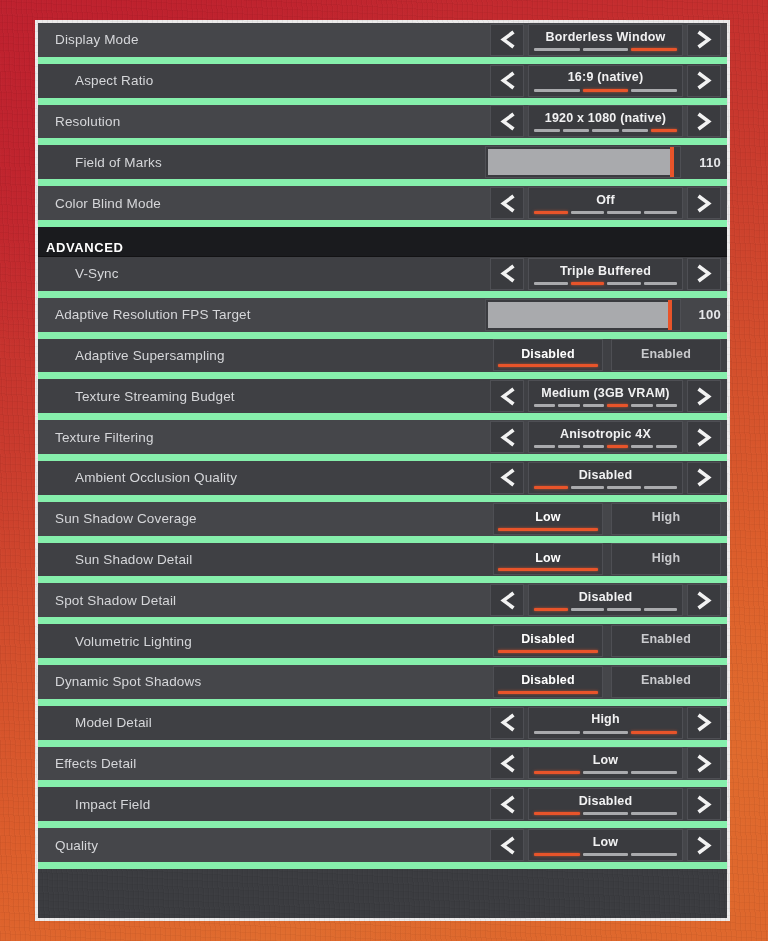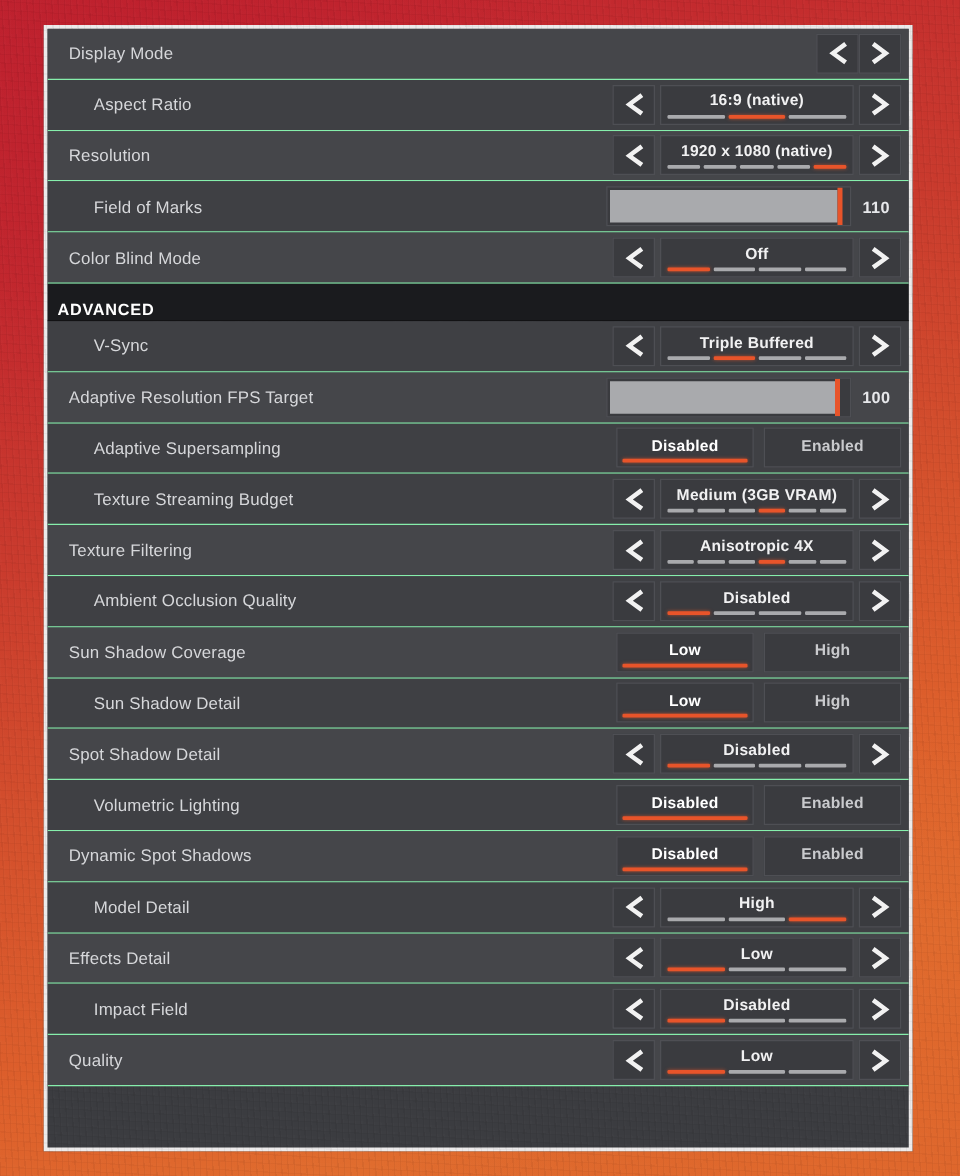--- a/index.html
+++ b/index.html
@@ -60,21 +60,21 @@
     font-family:"DejaVu Sans", sans-serif;
   }
   #watermark .wm-dom { font-weight:normal; font-size:34px; opacity:.85; }
 
   
   .row {
     position:relative;
     height:40.8px;
     display:flex;
     align-items:center;
-    border-bottom:1px solid #86efac;
+    border-bottom:7px solid #86efac;
     background:#45464a;
     z-index:6;
   }
   .row.alt  { background:#3f4044;padding-left:20px; }
   .row.dim .label { color:#6d6e72; }
 
   .label {
     flex:0 0 auto;
     padding-left:17px;
     font-size:13.5px;
@@ -207,21 +207,21 @@
     background:#a9aaad;
   }
   .slider .knob {
     position:absolute;
     top:0; bottom:0;
     width:4px;
     background:#e8542a;
   }
   .sliderval {
     width:40px;
-    text-align:center;
+    text-align:right;
     font-size:13px; font-weight:bold;
     color:#e6e7ea;
     letter-spacing:.3px;
   }
 </style>
 </head>
 <body>
 
 <div id="backdrop">
 
@@ -236,20 +236,28 @@
         <div class="row">
           <span class="label">Display Mode</span>
           <div class="ctrl">
             <div class="arrowbtn">
               <span>
                 <svg width="15" height="19" viewBox="0 0 15 19">
                   <path d="M12.4 0.6 L14.6 3.6 L6.3 9.5 L14.6 15.4 L12.4 18.4 L0.4 9.5 Z"></path>
                 </svg>
               </span>
             </div>
+            <div class="selector">
+              <span class="val">Borderless Window</span>
+              <div class="segs">
+                <div class="seg"></div>
+                <div class="seg"></div>
+                <div class="seg on"></div>
+              </div>
+            </div>
             <div class="arrowbtn">
               <span>
                 <svg width="15" height="19" viewBox="0 0 15 19">
                   <path d="M2.6 0.6 L0.4 3.6 L8.7 9.5 L0.4 15.4 L2.6 18.4 L14.6 9.5 Z"></path>
                 </svg>
               </span>
             </div>
           </div>
         </div>
         <div class="row alt">

